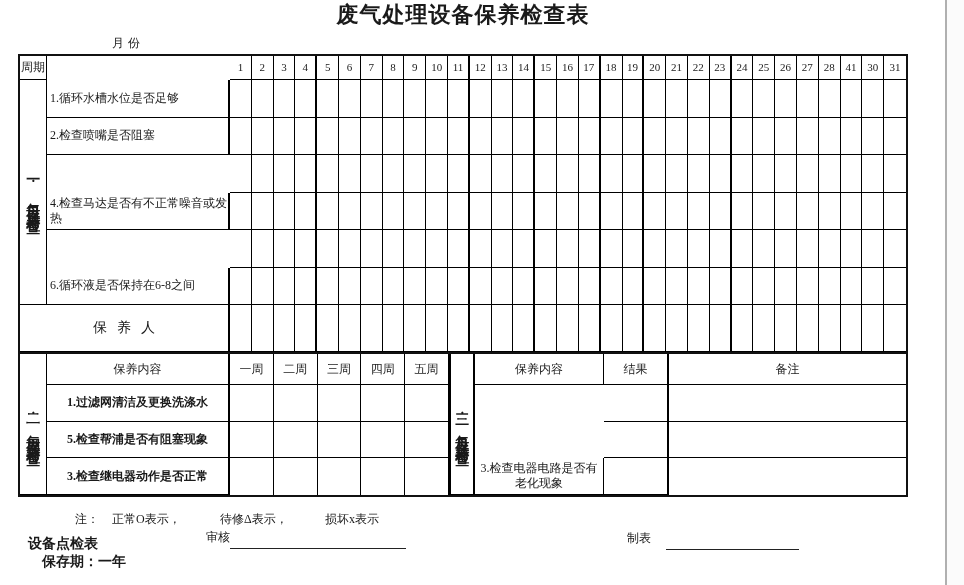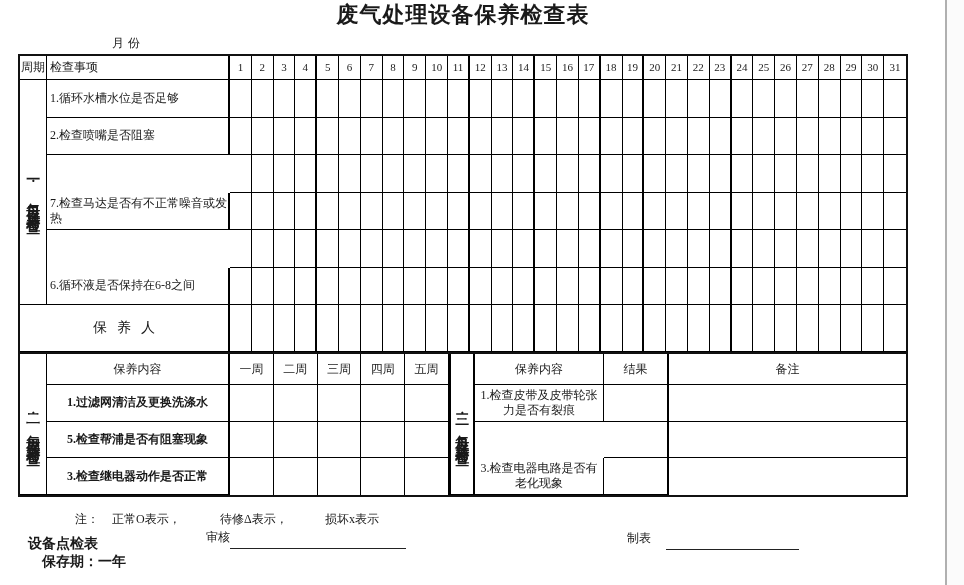--- a/index.html
+++ b/index.html
@@ -63,25 +63,24 @@
 
 <div id="canvas">
 
   <div id="doc-title">废气处理设备保养检查表</div>
   <div id="month-label">月份</div>
 
   <div id="form-table">
 
     <div id="upper-grid">
       <div class="cell a-zhouqi">周期</div>
-      <div class="cell left a-itemhdr br2">检查事项</div>
       <div class="cell vlabel a-vlabel">一·每日保养与检查</div>
       <div class="cell left br2" style="grid-area:2/2/3/3">1.循环水槽水位是否足够</div>
       <div class="cell left br2" style="grid-area:3/2/4/3">2.检查喷嘴是否阻塞</div>
-      <div class="cell left br2" style="grid-area:5/2/6/3">7.检查马达是否有不正常噪音或发热</div>
+      <div class="cell left br2" style="grid-area:5/2/6/3">4.检查马达是否有不正常噪音或发热</div>
       <div class="cell left br2" style="grid-area:7/2/8/3">6.循环液是否保持在6-8之间</div>
       <div class="cell keeper a-keeper br2">保养人</div>
 
     <div class="cell dh" style="grid-area: 1 / 3;">1</div>
         <div class="cell dh" style="grid-area: 1 / 4;">2</div>
         <div class="cell dh" style="grid-area: 1 / 5;">3</div>
         <div class="cell dh thick" style="grid-area: 1 / 6;">4</div>
         <div class="cell dh" style="grid-area: 1 / 7;">5</div>
         <div class="cell dh" style="grid-area: 1 / 8;">6</div>
         <div class="cell dh" style="grid-area: 1 / 9;">7</div>
@@ -99,21 +98,21 @@
         <div class="cell dh thick" style="grid-area: 1 / 21;">19</div>
         <div class="cell dh" style="grid-area: 1 / 22;">20</div>
         <div class="cell dh" style="grid-area: 1 / 23;">21</div>
         <div class="cell dh" style="grid-area: 1 / 24;">22</div>
         <div class="cell dh thick" style="grid-area: 1 / 25;">23</div>
         <div class="cell dh" style="grid-area: 1 / 26;">24</div>
         <div class="cell dh" style="grid-area: 1 / 27;">25</div>
         <div class="cell dh" style="grid-area: 1 / 28;">26</div>
         <div class="cell dh" style="grid-area: 1 / 29;">27</div>
         <div class="cell dh" style="grid-area: 1 / 30;">28</div>
-        <div class="cell dh" style="grid-area: 1 / 31;">29</div>
+        <div class="cell dh" style="grid-area: 1 / 31;">41</div>
         <div class="cell dh" style="grid-area: 1 / 32;">30</div>
         <div class="cell dh no-br" style="grid-area: 1 / 33;">31</div>
         <div class="cell dc" style="grid-area: 2 / 3;"></div>
         <div class="cell dc" style="grid-area: 2 / 4;"></div>
         <div class="cell dc" style="grid-area: 2 / 5;"></div>
         <div class="cell dc thick" style="grid-area: 2 / 6;"></div>
         <div class="cell dc" style="grid-area: 2 / 7;"></div>
         <div class="cell dc" style="grid-area: 2 / 8;"></div>
         <div class="cell dc" style="grid-area: 2 / 9;"></div>
         <div class="cell dc" style="grid-area: 2 / 10;"></div>
@@ -330,21 +329,20 @@
 
     <div id="lower-grid">
       <div class="cell vlabel b-vlabel2">二·每周保养与检查</div>
       <div class="cell b-whdr br2">保养内容</div>
       <div class="cell bold br2" style="grid-area:2/2/3/3">1.过滤网清洁及更换洗涤水</div>
       <div class="cell bold br2" style="grid-area:3/2/4/3">5.检查帮浦是否有阻塞现象</div>
       <div class="cell bold br2" style="grid-area:4/2/5/3">3.检查继电器动作是否正常</div>
 
       <div class="cell vlabel b-vlabel3 bl2 br2">三·每月保养与检查</div>
       <div class="cell b-mhdr">保养内容</div>
-      <div class="cell wrapok" style="grid-area:2/9/3/10">1.检查皮带及皮带轮张力是否有裂痕</div>
       <div class="cell wrapok" style="grid-area:4/9/5/10">3.检查电器电路是否有老化现象</div>
 
       <div class="cell b-rhdr br2">结果</div>
       <div class="cell br2" style="grid-area:2/10/3/11"></div>
       <div class="cell br2" style="grid-area:3/10/4/11"></div>
       <div class="cell br2" style="grid-area:4/10/5/11"></div>
 
       <div class="cell b-remhdr no-br">备注</div>
       <div class="cell no-br" style="grid-area:2/11/3/12"></div>
       <div class="cell no-br" style="grid-area:3/11/4/12"></div>

